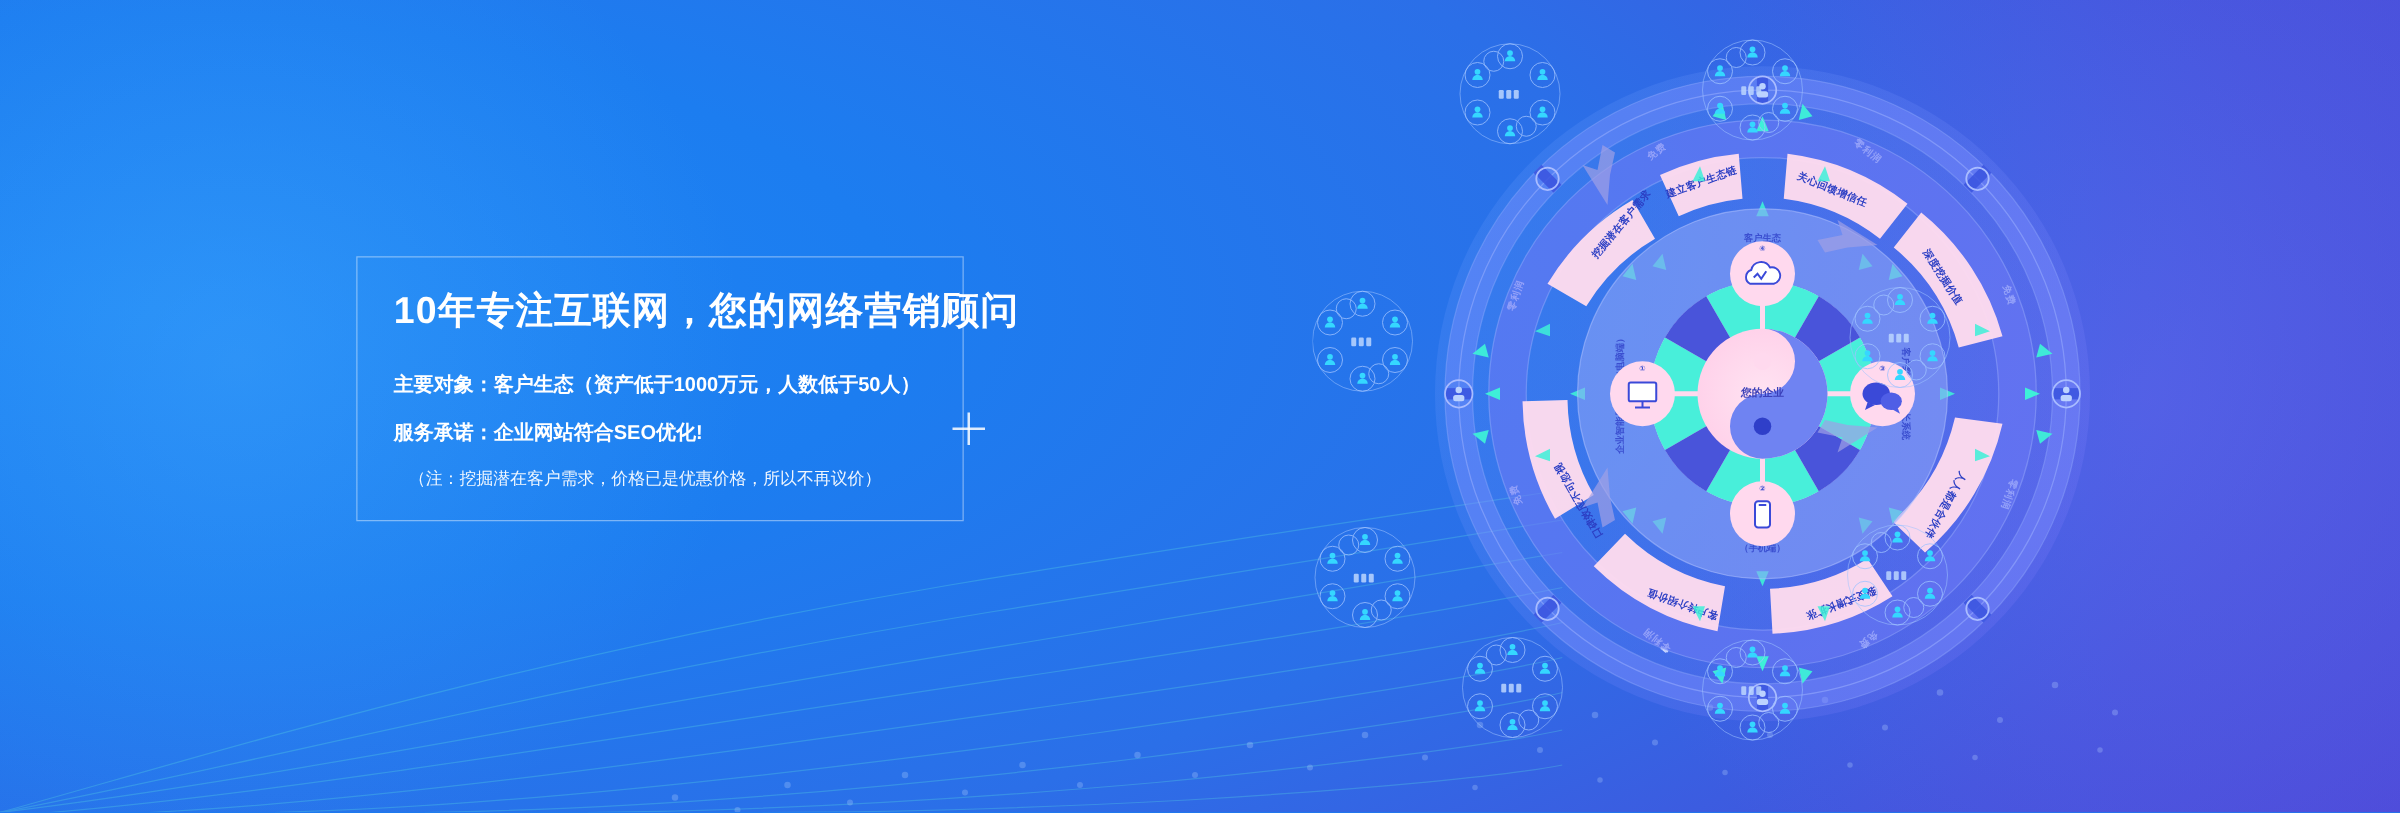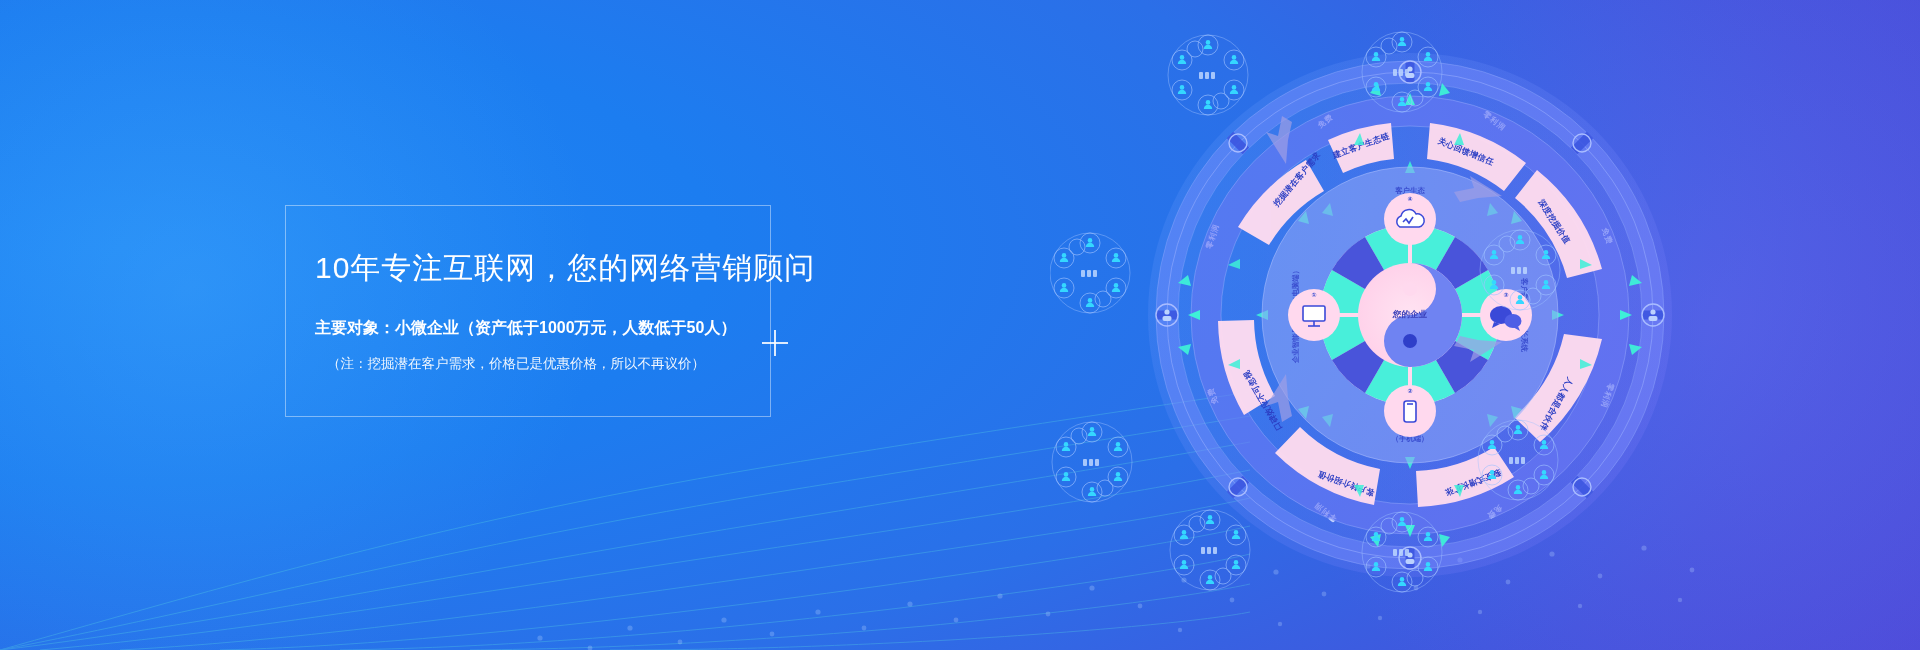--- a/index.html
+++ b/index.html
@@ -31,21 +31,21 @@
   .bg-dots { position:absolute; left:480px; bottom:0; width:1240px; height:180px; opacity:.5; }
 
   
   #copy-frame {
     position:absolute; left:285px; top:205px; width:486px; height:212px;
     border:1px solid rgba(255,255,255,.42);
   }
   #copy-inner { position:absolute; left:315px; top:205px; width:470px; height:212px;
     display:flex; flex-direction:column; justify-content:center; }
   .headline {
-    font-size:30px; font-weight:normal; color:#ffffff; letter-spacing:1px;
+    font-size:30px; font-weight:bold; color:#ffffff; letter-spacing:1px;
     line-height:1.2; margin-bottom:32px; white-space:nowrap;
   }
   .sub-line {
     font-size:16px; font-weight:bold; color:#ffffff; line-height:1.2;
     margin-bottom:19px; white-space:nowrap;
   }
   .note-line {
     font-size:13.5px; color:rgba(255,255,255,.93); line-height:1.2;
     white-space:nowrap; padding-left:12px;
   }
@@ -124,21 +124,22 @@
       <circle cx="1100" cy="136" r="2.2"></circle>
         <circle cx="1200" cy="130" r="2.2"></circle>
     </g>
   </svg>
 
   <div id="copy-frame"></div>
   <div class="corner-plus"></div>
 
   <div id="copy-inner">
     <div class="headline">10年专注互联网，您的网络营销顾问</div>
-    <div class="sub-line">主要对象：小微企业（资产低于1000万元，人数低于50人）</div>
+    <div class="sub-line">主要对象：客户生态（资产低于1000万元，人数低于50人）</div>
+    <div class="sub-line">服务承诺：企业网站符合SEO优化!</div>
     <div class="note-line">（注：挖掘潜在客户需求，价格已是优惠价格，所以不再议价）</div>
   </div>
 
   <div id="diagram">
   <svg viewBox="0 0 700 700">
     <defs>
       <path id="arcOut1" d="M 350,350 m -196,0 a 196,196 0 0 1 57.4,-138.6" fill="none"></path>
       <radialGradient id="coreGrad" cx="50%" cy="50%">
         <stop offset="0%" stop-color="#ffe3f2"></stop>
         <stop offset="100%" stop-color="#ffd2ea"></stop>

